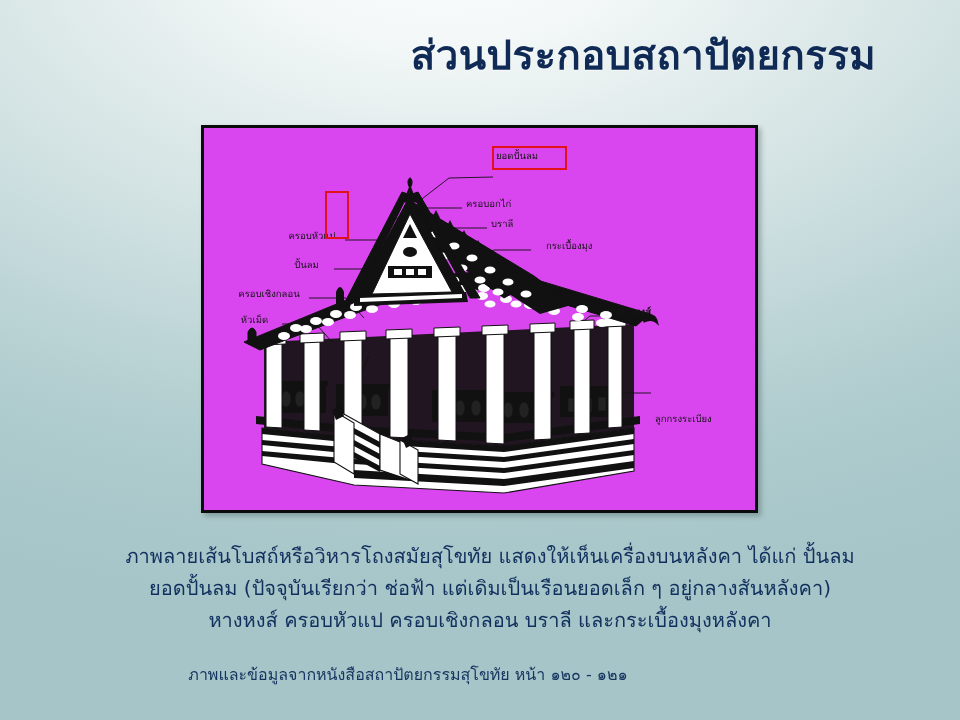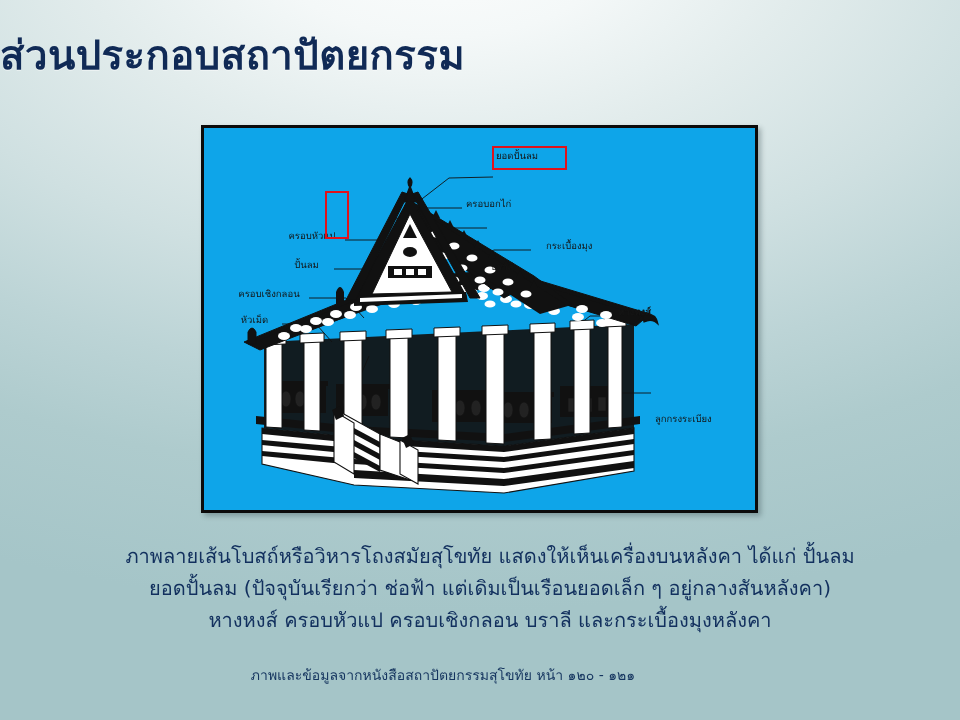--- a/index.html
+++ b/index.html
@@ -30,21 +30,21 @@
         #a5c5c8 100%);
     overflow: hidden;
   }
 
   
   #title {
     position: absolute;
     left: 0;
     top: 32px;
     width: 876px;
-    text-align: left;
+    text-align: right;
     font-size: 40px;
     font-weight: bold;
     letter-spacing: 0.5px;
     color: #102a56;
     text-shadow: 0 1px 0 rgba(255,255,255,0.55);
     line-height: 1.15;
     white-space: nowrap;
   }
 
   
@@ -55,21 +55,21 @@
     width: 557px;
     height: 388px;
     background: #ffffff;
     border: 3px solid #0b0b0b;
     box-sizing: border-box;
     box-shadow: 3px 3px 5px rgba(40,60,65,0.33);
   }
   #figure-inner {
     position: absolute;
     inset: 0;
-    background: #0ea5e9;
+    background: #d946ef;
     overflow: hidden;
   }
   #diagram-svg {
     position: absolute;
     left: 0;
     top: 0;
     width: 100%;
     height: 100%;
     display: block;
   }
@@ -118,24 +118,23 @@
   #caption .cap-line { display: block; white-space: nowrap; margin-left: 20px; }
 
   
   #source-credit {
     position: absolute;
     left: 0;
     top: 664px;
     width: 816px;
     text-align: center;
     color: #15355f;
-    font-size: 14px;
+    font-size: 16px;
     line-height: 22px;
     white-space: nowrap;
-    padding-left: 35px;
   }
 </style>
 </head>
 <body>
 
 <div id="slide">
 
   <div id="title">ส่วนประกอบสถาปัตยกรรม</div>
 
   <div id="figure-frame">
@@ -406,21 +405,21 @@
             <path d="M204 72 L216 78 L212 84 L200 78 Z"></path>
           </g>
 
         </g>
       </svg>
 
       <div class="dlabel" style="left:292px; top:23px;">ยอดปั้นลม</div>
 
       <div class="dlabel" style="left:262px; top:71px;text-align:center;">ครอบอกไก่</div>
 
-      <div class="dlabel" style="left:287px; top:91px;margin-top:43px;">บราลี</div>
+      <div class="dlabel" style="left:287px; top:91px;">บราลี</div>
 
       <div class="dlabel" style="left:342px; top:113px;">กระเบื้องมุง</div>
 
       <div class="dlabel right-align" style="left:78px; top:103px; width:60px;">ครอบหัวแป</div>
 
       <div class="dlabel right-align" style="left:78px; top:132px; width:49px;">ปั้นลม</div>
 
       <div class="dlabel right-align" style="left:28px; top:161px; width:74px;">ครอบเชิงกลอน</div>
 
       <div class="dlabel right-align" style="left:26px; top:187px; width:49px;">หัวเม็ด</div>

